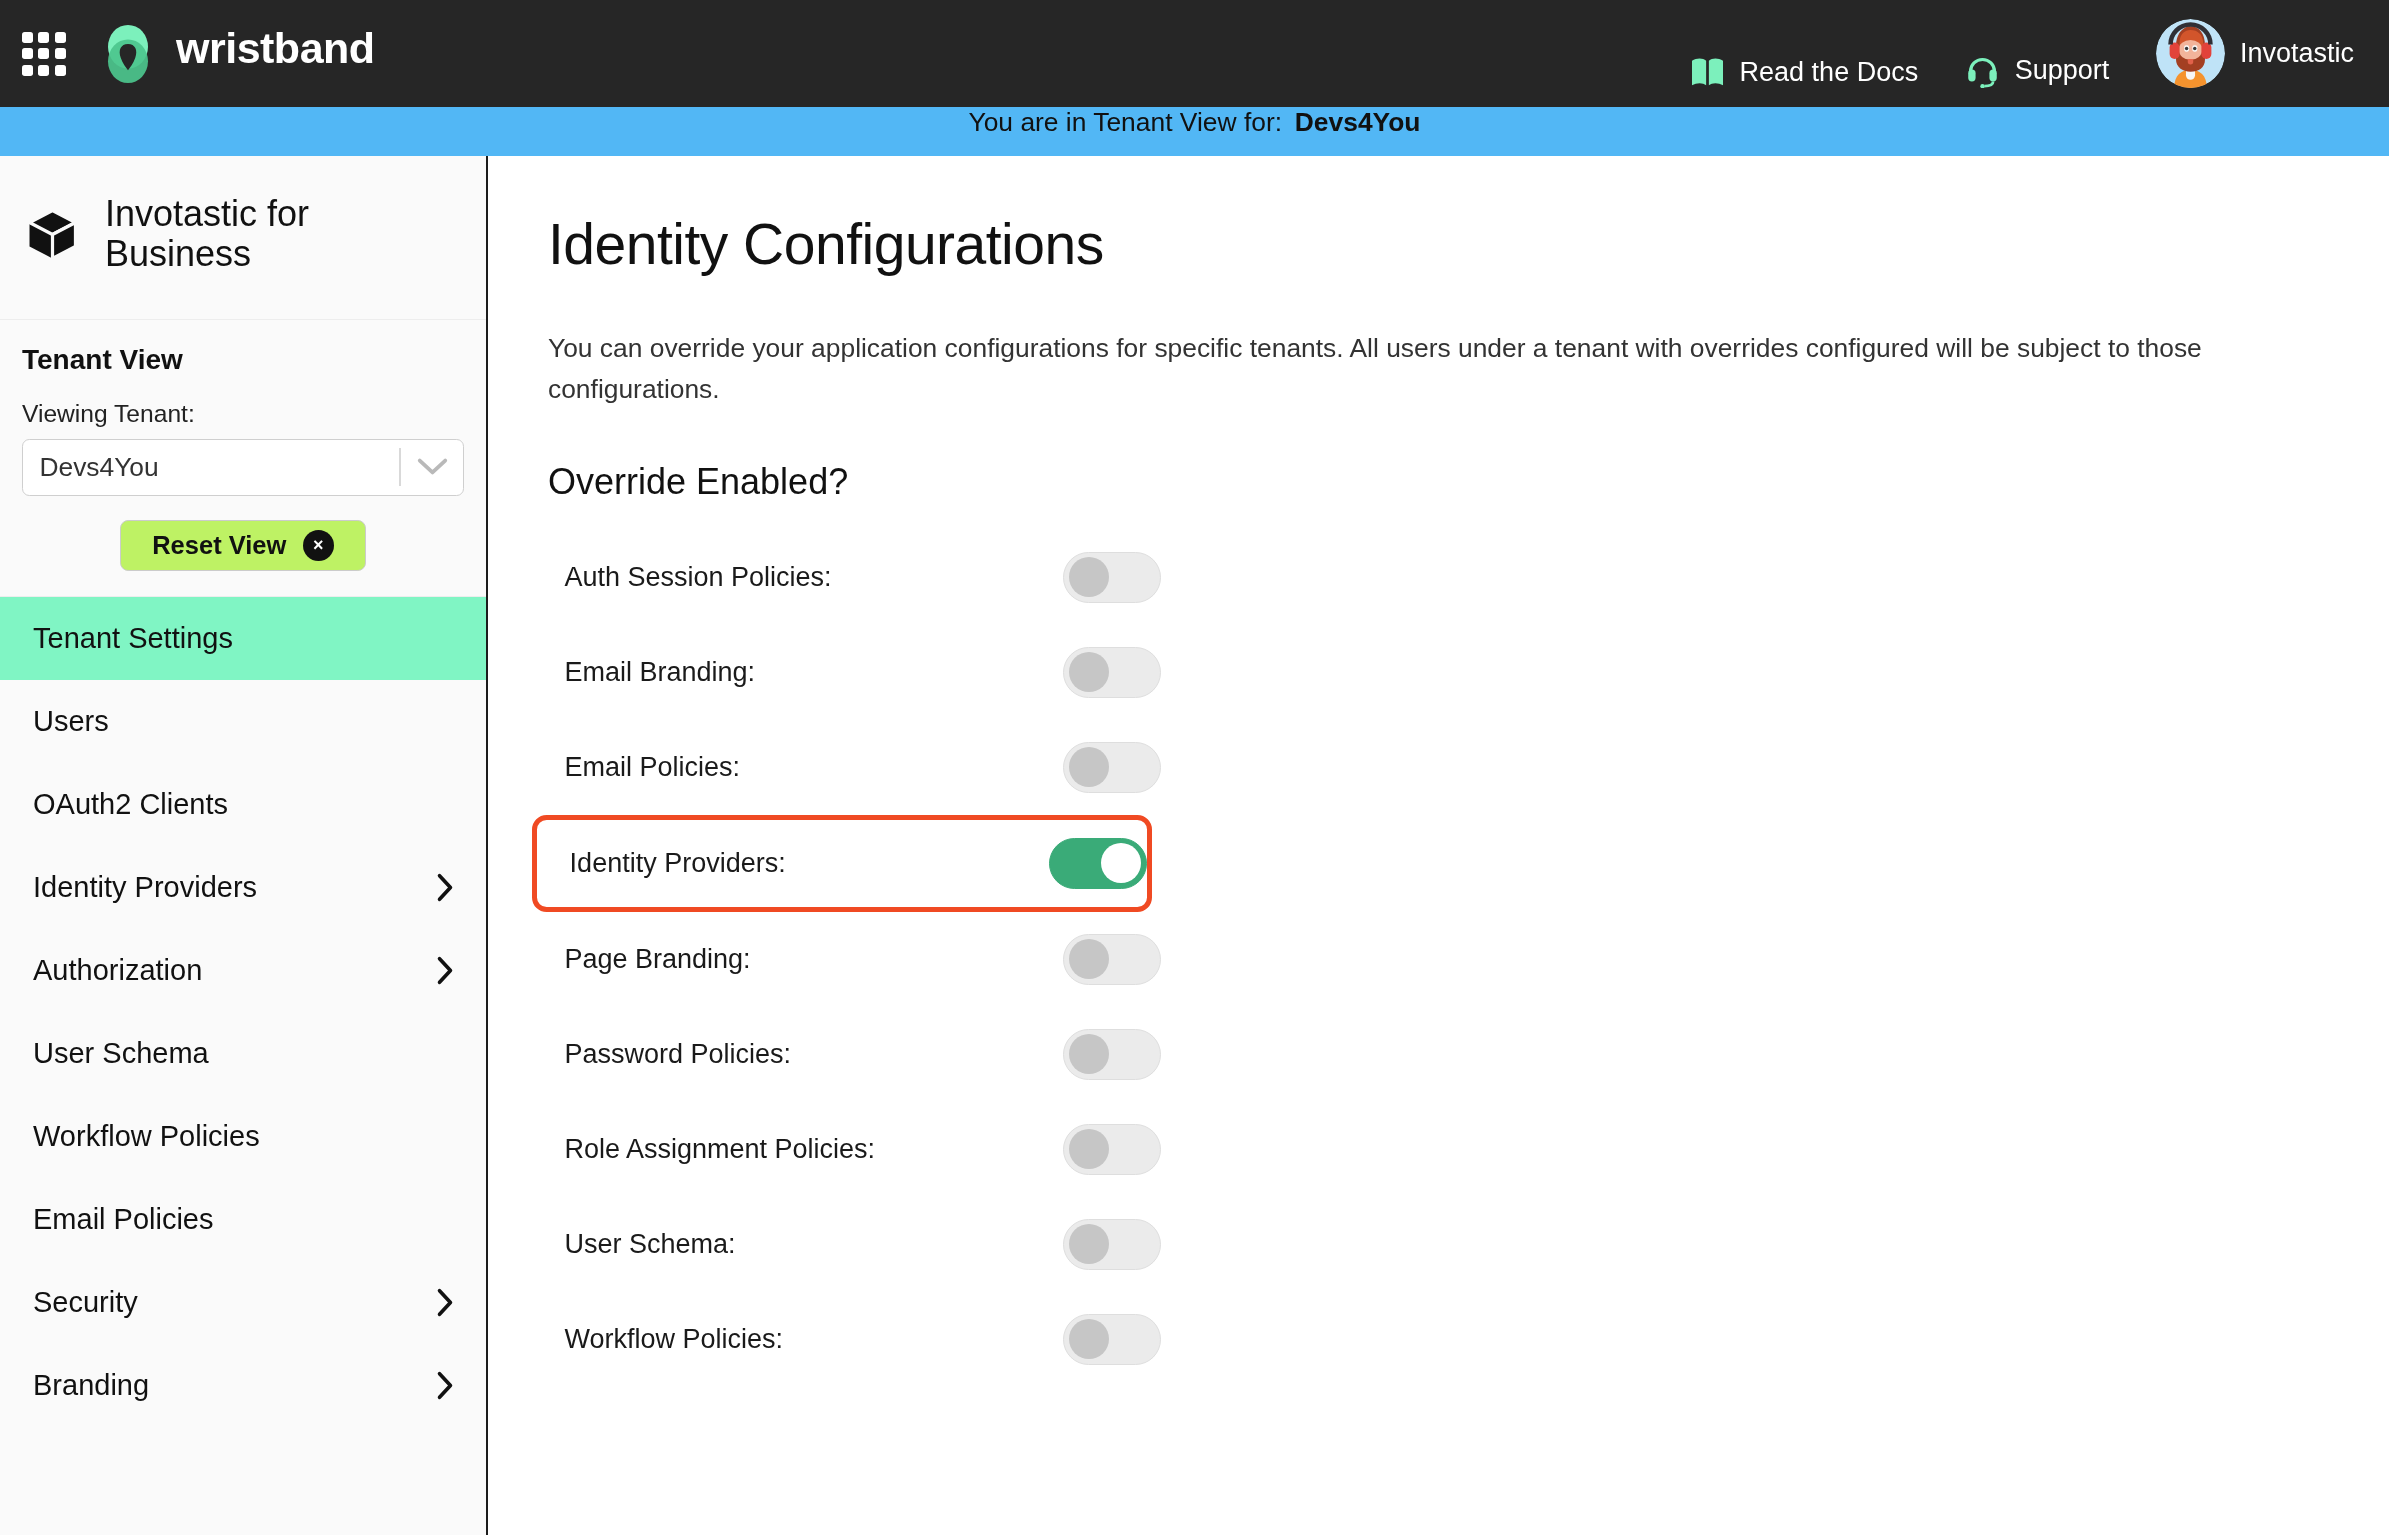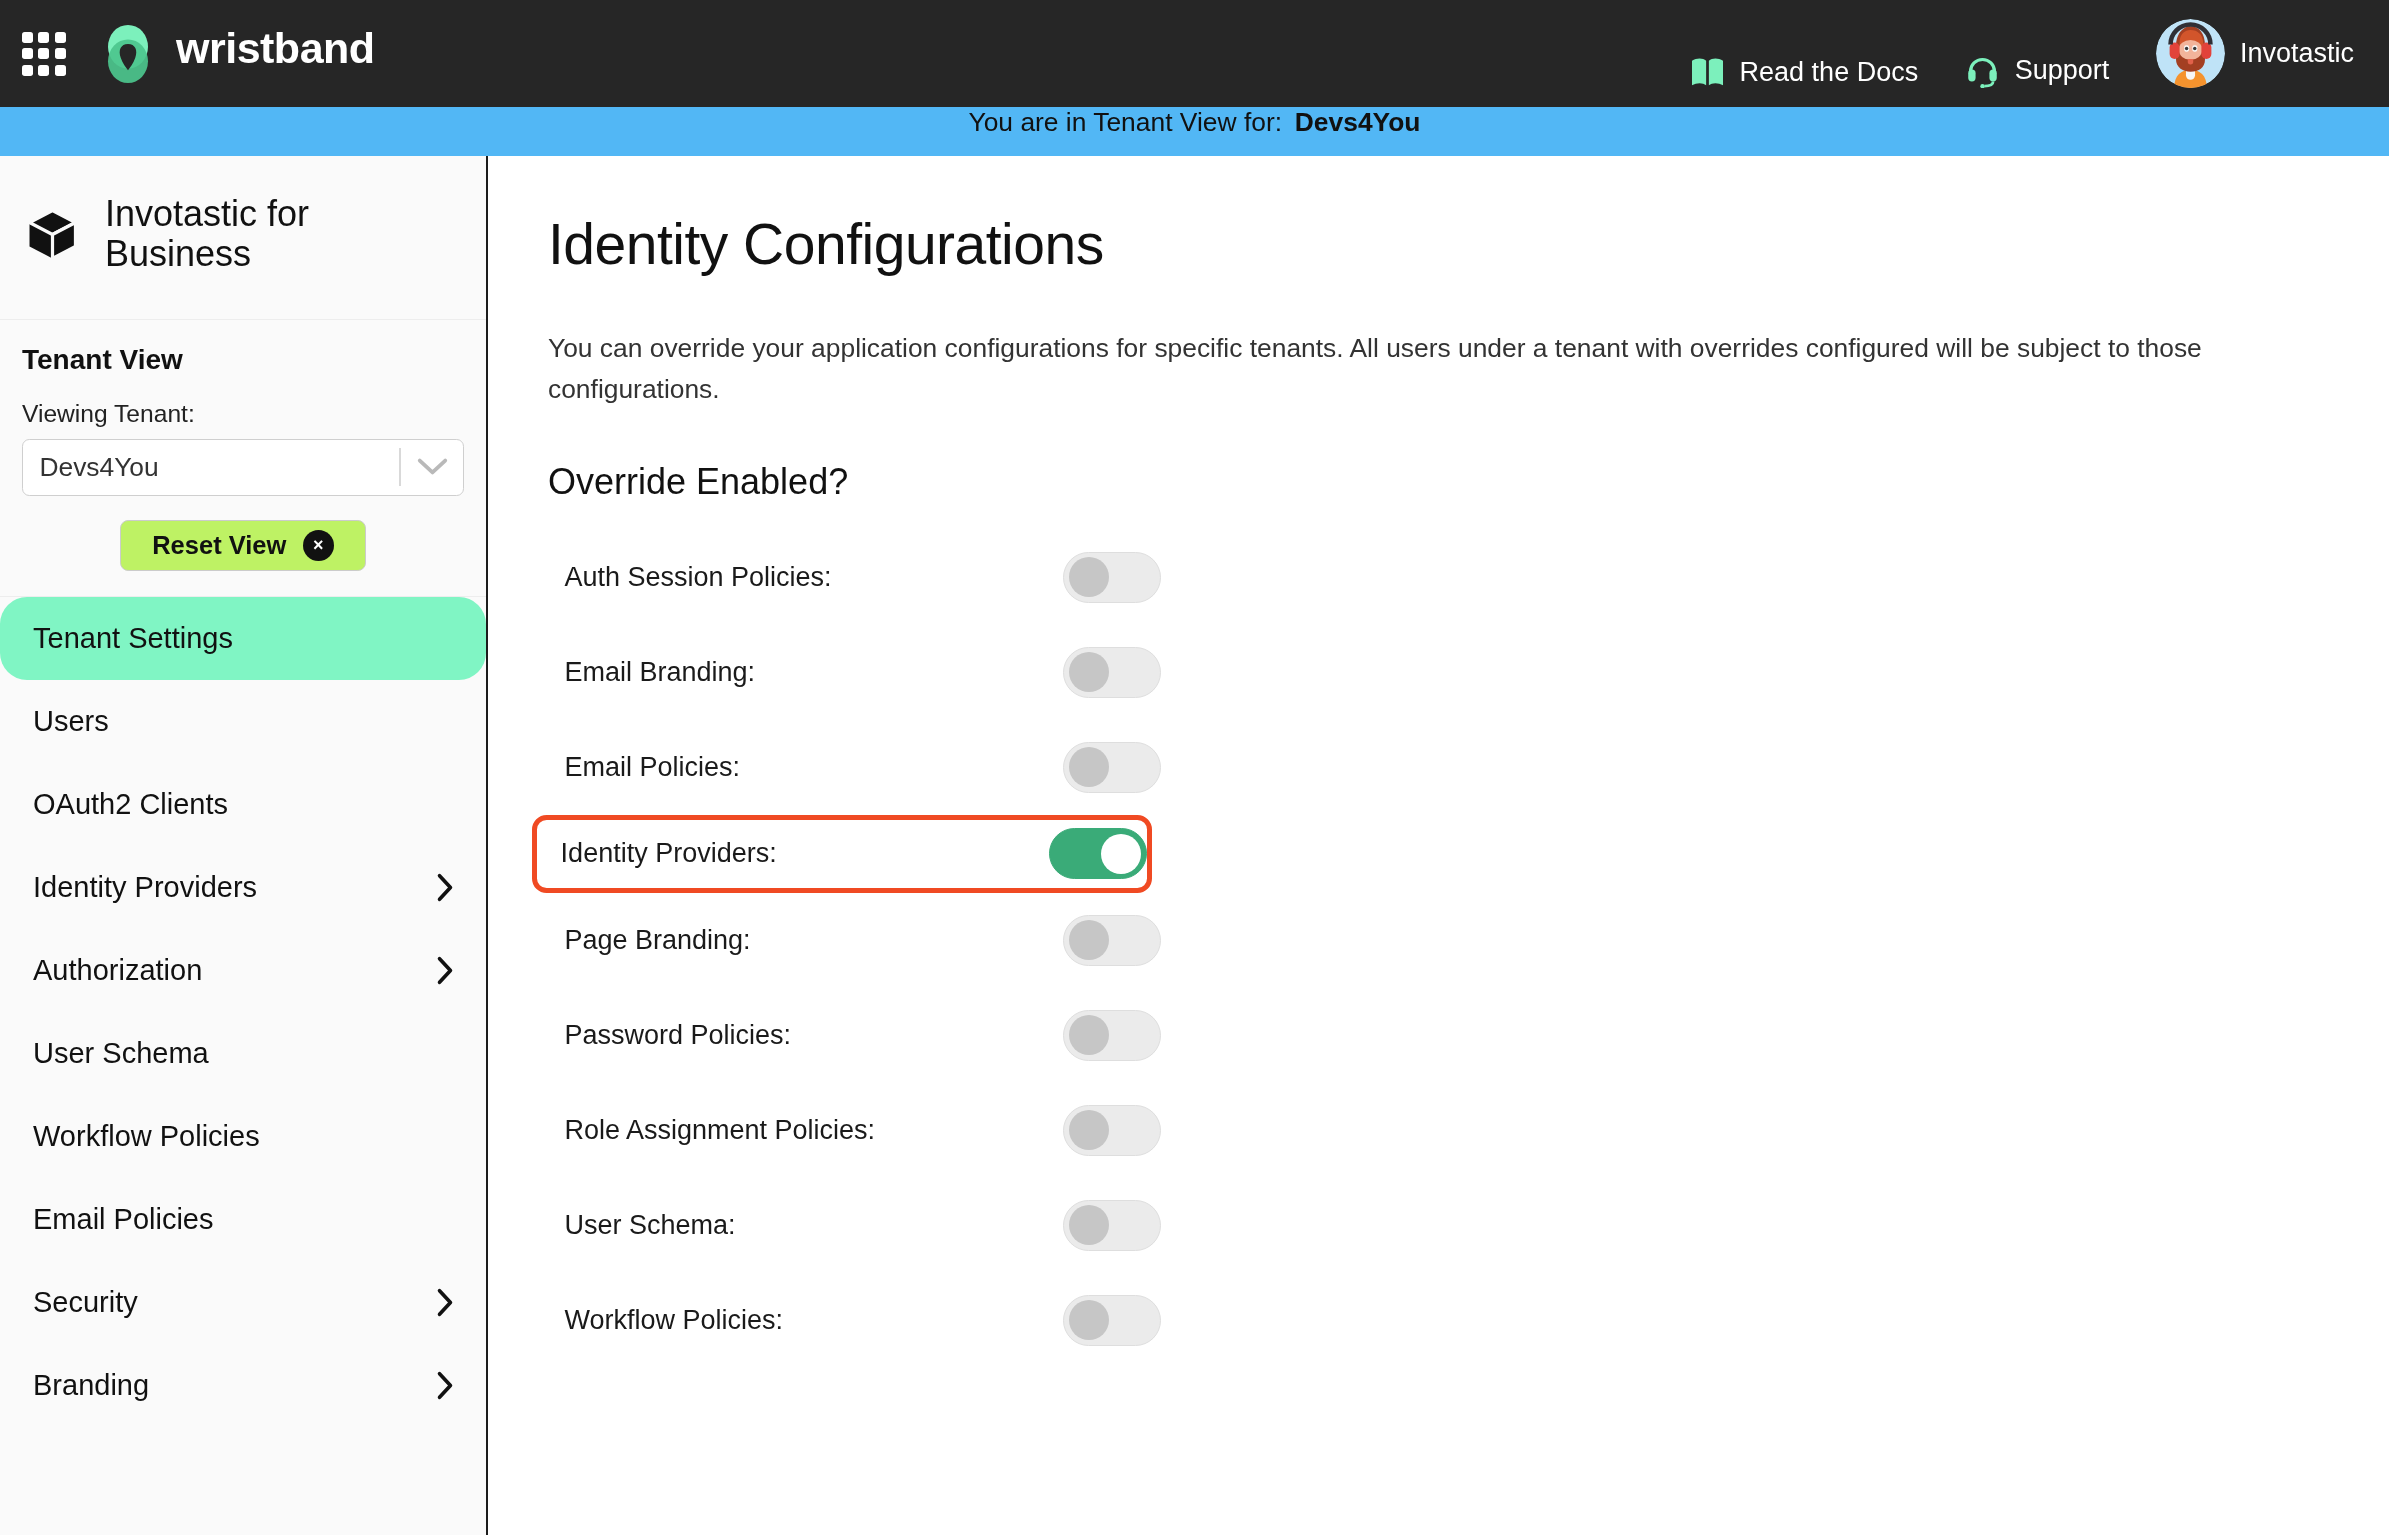--- a/index.html
+++ b/index.html
@@ -131,21 +131,21 @@
   .nav { padding-top: 0; }
   .nav-item {
     height: 83px;
     display: flex;
     align-items: center;
     padding: 0 31px 0 33px;
     font-size: 29px;
     color: #111;
     cursor: pointer;
   }
-  .nav-item.active { background: #80f5c4; border-radius: 27px; }
+  .nav-item.active { background: #80f5c4; }
   .nav-item .label { flex: 1; }
   .nav-chevron { width: 20px; height: 31px; display: flex; align-items: center; }
 
   
   .main { flex: 1; background: #ffffff; padding: 55px 0 0 60px; }
   .page-title {
     font-size: 57px;
     font-weight: 400;
     color: #111;
     letter-spacing: -0.5px;
@@ -171,22 +171,22 @@
     align-items: center;
     height: 95px;
     width: 613px;
     padding-left: 16.4px;
   }
   .toggle-row.highlighted {
     border: 5.5px solid #f04a23;
     border-radius: 14.6px;
     width: 620px;
     margin-left: -16.4px;
-    padding-left: 24px;
-    height: 78px;
+    padding-left: 33px;
+    height: 97px;
   }
   .toggle-label { font-size: 27px; color: #1a1a1a; flex: 1; }
   .switch {
     width: 98px; height: 51px;
     border-radius: 25.5px;
     position: relative;
     flex: 0 0 98px;
     cursor: pointer;
     background: #ebebeb;
     border: 1.8px solid #dedede;

